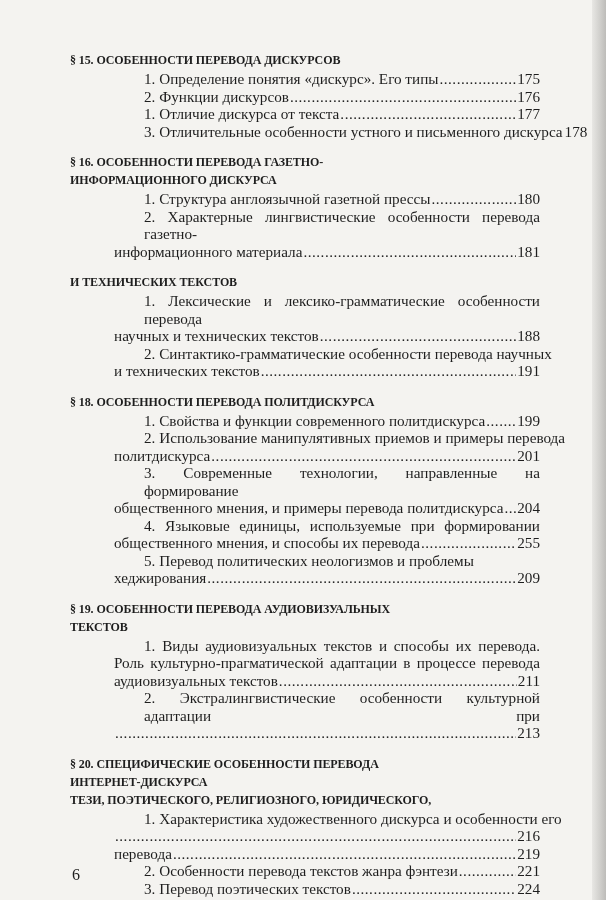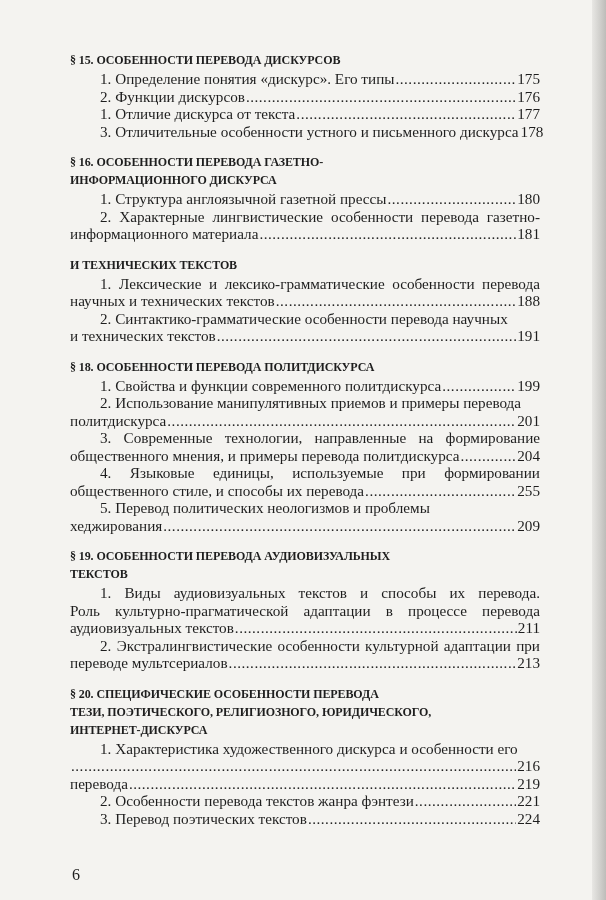--- a/index.html
+++ b/index.html
@@ -19,20 +19,21 @@
   }
   .section { margin-bottom: 14px; }
   .section-title {
     font-weight: bold; font-size: 12px; line-height: 17px;
     text-transform: uppercase; margin: 0 0 1px 0; letter-spacing: -0.1px;
   }
   .section-title.justify { text-align: justify; text-align-last: left; }
   .entry {
     font-size: 15.2px; line-height: 17.5px;
     position: relative;
+    margin-left: 44px;
   }
   .entry .row { display: flex; align-items: baseline; }
   .entry .indent { padding-left: 30px; }
   .entry .txt { white-space: nowrap; }
   .entry .txt.justify { display: block; text-align: justify; text-align-last: justify; white-space: normal; }
   .dots {
     flex: 1; overflow: hidden; white-space: nowrap; margin: 0 1px;
   }
   .dots::after {
     content: "................................................................................................................................................................";
@@ -151,21 +152,21 @@
           <span class="txt">общественного мнения, и примеры перевода политдискурса</span>
           <span class="dots"></span>
           <span class="num">204</span>
         </div>
     </div>
     <div class="entry">
       <div class="indent">
           <span class="txt justify">4. Языковые единицы, используемые при формировании</span>
         </div>
       <div class="row">
-          <span class="txt">общественного стиле, и способы их перевода</span>
+          <span class="txt">общественного мнения, и способы их перевода</span>
           <span class="dots"></span>
           <span class="num">255</span>
         </div>
     </div>
     <div class="entry">
       <div class="indent"><span class="txt">5. Перевод политических неологизмов и проблемы</span></div>
       <div class="row">
           <span class="txt">хеджирования</span>
           <span class="dots"></span>
           <span class="num">209</span>
@@ -187,31 +188,30 @@
           <span class="txt">аудиовизуальных текстов</span>
           <span class="dots"></span>
           <span class="num">211</span>
         </div>
     </div>
     <div class="entry">
       <div class="indent">
           <span class="txt justify">2. Экстралингвистические особенности культурной адаптации при</span>
         </div>
       <div class="row">
-          <span class="txt">переводе мультсериалов</span>
           <span class="dots"></span>
           <span class="num">213</span>
         </div>
     </div>
   </div>
 
   <div class="section">
     <div class="section-title justify"><span class="txt justify">§ 20. СПЕЦИФИЧЕСКИЕ ОСОБЕННОСТИ ПЕРЕВОДА</span></div>
+    <div class="section-title">ИНТЕРНЕТ-ДИСКУРСА</div>
     <div class="section-title justify"><span class="txt justify">ТЕЗИ, ПОЭТИЧЕСКОГО, РЕЛИГИОЗНОГО, ЮРИДИЧЕСКОГО,</span></div>
-    <div class="section-title">ИНТЕРНЕТ-ДИСКУРСА</div>
     <div class="entry">
       <div class="indent"><span class="txt">1. Характеристика художественного дискурса и особенности его</span></div>
       <div class="row">
           <span class="txt"></span>
           <span class="dots"></span>
           <span class="num">216</span>
         </div>
     </div>
     <div class="entry">
         <div class="row">

